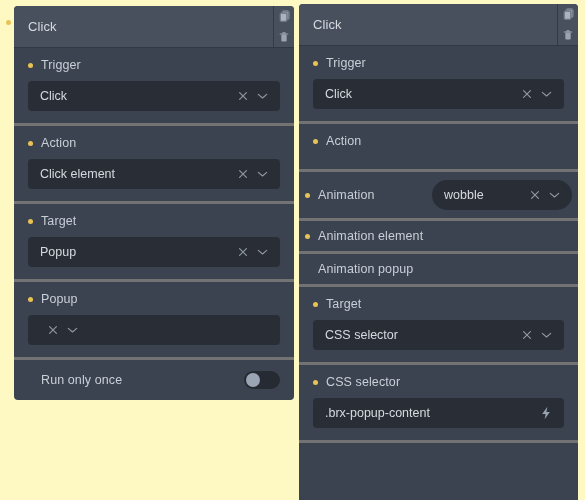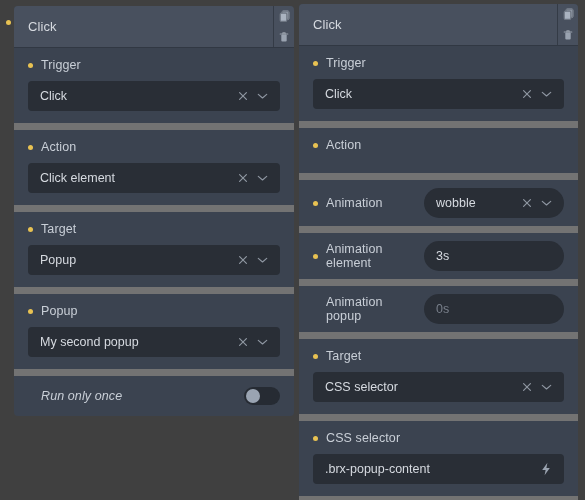--- a/index.html
+++ b/index.html
@@ -9,21 +9,21 @@
     height: 500px;
     overflow: hidden;
     background: #23272e;
     font-family: "Liberation Sans", sans-serif;
   }
 
   .stage {
     position: relative;
     width: 585px;
     height: 500px;
-    background: #404040;
+    background: #fef9c3;
   }
 
   
   .panel {
     position: absolute;
     background: #3b4350;
     border-radius: 4px;
     overflow: hidden;
   }
   .panel.left  { left: 14px;  top: 6px;  width: 280px; }
@@ -68,30 +68,30 @@
     display: flex;
     align-items: center;
     justify-content: center;
     cursor: pointer;
   }
   .header-btn svg { display: block; }
 
   
   .row {
     padding: 10px 14px 12px 14px;
-    border-bottom: 7px solid #737373;
-  }
-  .row:last-child { border-bottom: none; font-style: italic; }
+    border-bottom: 3px solid #737373;
+  }
+  .row:last-child { border-bottom: none; }
 
   .row-inline {
     display: flex;
     align-items: center;
     justify-content: space-between;
     gap: 10px;
-    padding: 8px 14px;
+    padding: 8px 6px;
   }
   .row-toggle {
     display: flex;
     align-items: center;
     justify-content: space-between;
     padding: 11px 14px;
   }
 
   .row-label {
     display: flex;
@@ -262,21 +262,20 @@
             </span>
           </div>
         </div>
       </div>
       <div class="row">
         <div class="row-label">
           <span class="label-dot"></span>
           <span>Popup</span>
         </div>
         <div class="control stacked">
-          <span class="control-value">My second popup</span>
           <div class="control-icons">
             <span class="icon-btn" title="Clear">
               <svg width="10" height="10" viewBox="0 0 10 10" fill="none" stroke="#8e96a1" stroke-width="1.2" stroke-linecap="round" stroke-linejoin="round">
                 <path d="M1.6 1.6 L8.4 8.4"></path>
                 <path d="M8.4 1.6 L1.6 8.4"></path>
               </svg>
             </span>
             <span class="icon-btn" title="Open">
               <svg width="11" height="8" viewBox="0 0 11 8" fill="none" stroke="#8e96a1" stroke-width="1.2" stroke-linecap="round" stroke-linejoin="round">
                 <path d="M1.3 2.4 L5.5 6.0 L9.7 2.4"></path>
@@ -363,31 +362,25 @@
               </svg>
             </span>
           </div>
         </div>
       </div>
       <div class="row row-inline">
         <div class="row-label">
           <span class="label-dot"></span>
           <span>Animation element</span>
         </div>
-        <div class="control inline">
-          <span class="control-value">3s</span>
-        </div>
       </div>
       <div class="row row-inline">
         <div class="row-label">
           <span class="label-dot hidden"></span>
           <span>Animation popup</span>
-        </div>
-        <div class="control inline">
-          <span class="control-value placeholder">0s</span>
         </div>
       </div>
       <div class="row">
         <div class="row-label">
           <span class="label-dot"></span>
           <span>Target</span>
         </div>
         <div class="control stacked">
           <span class="control-value">CSS selector</span>
           <div class="control-icons">

